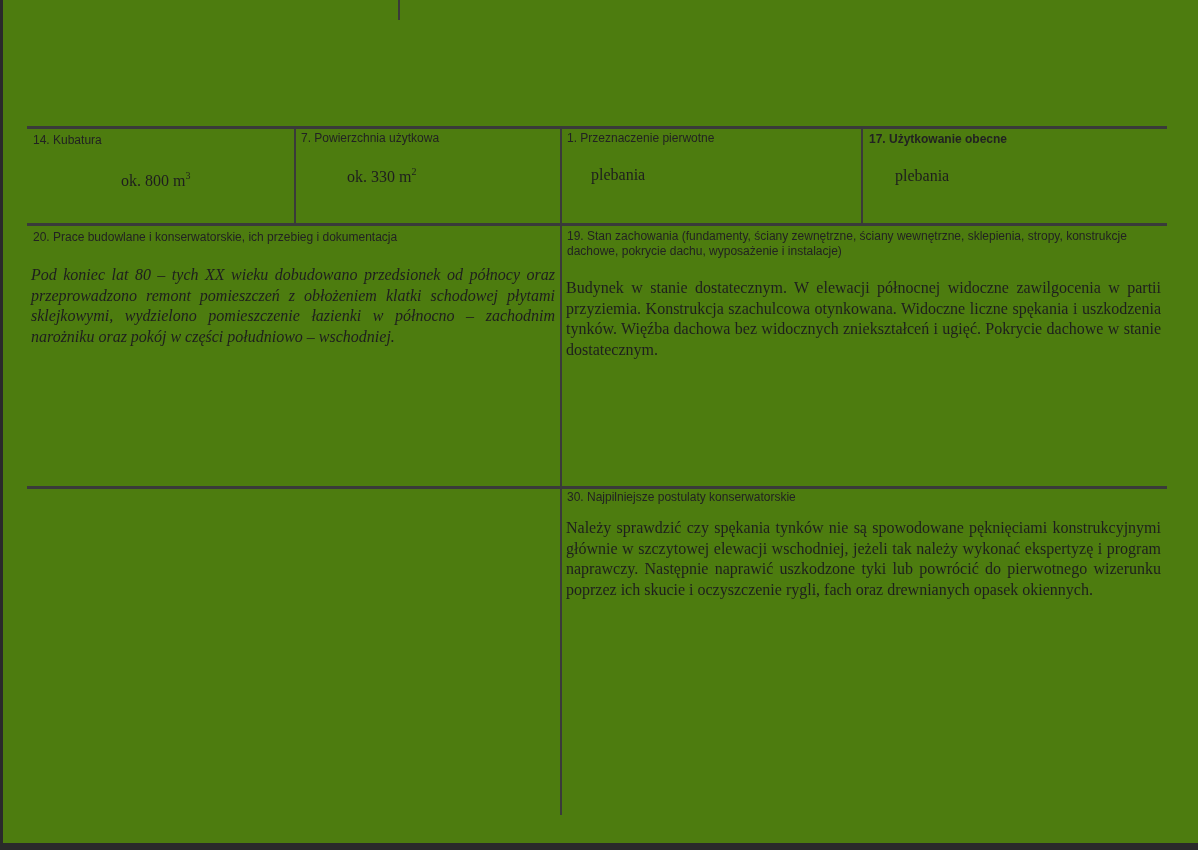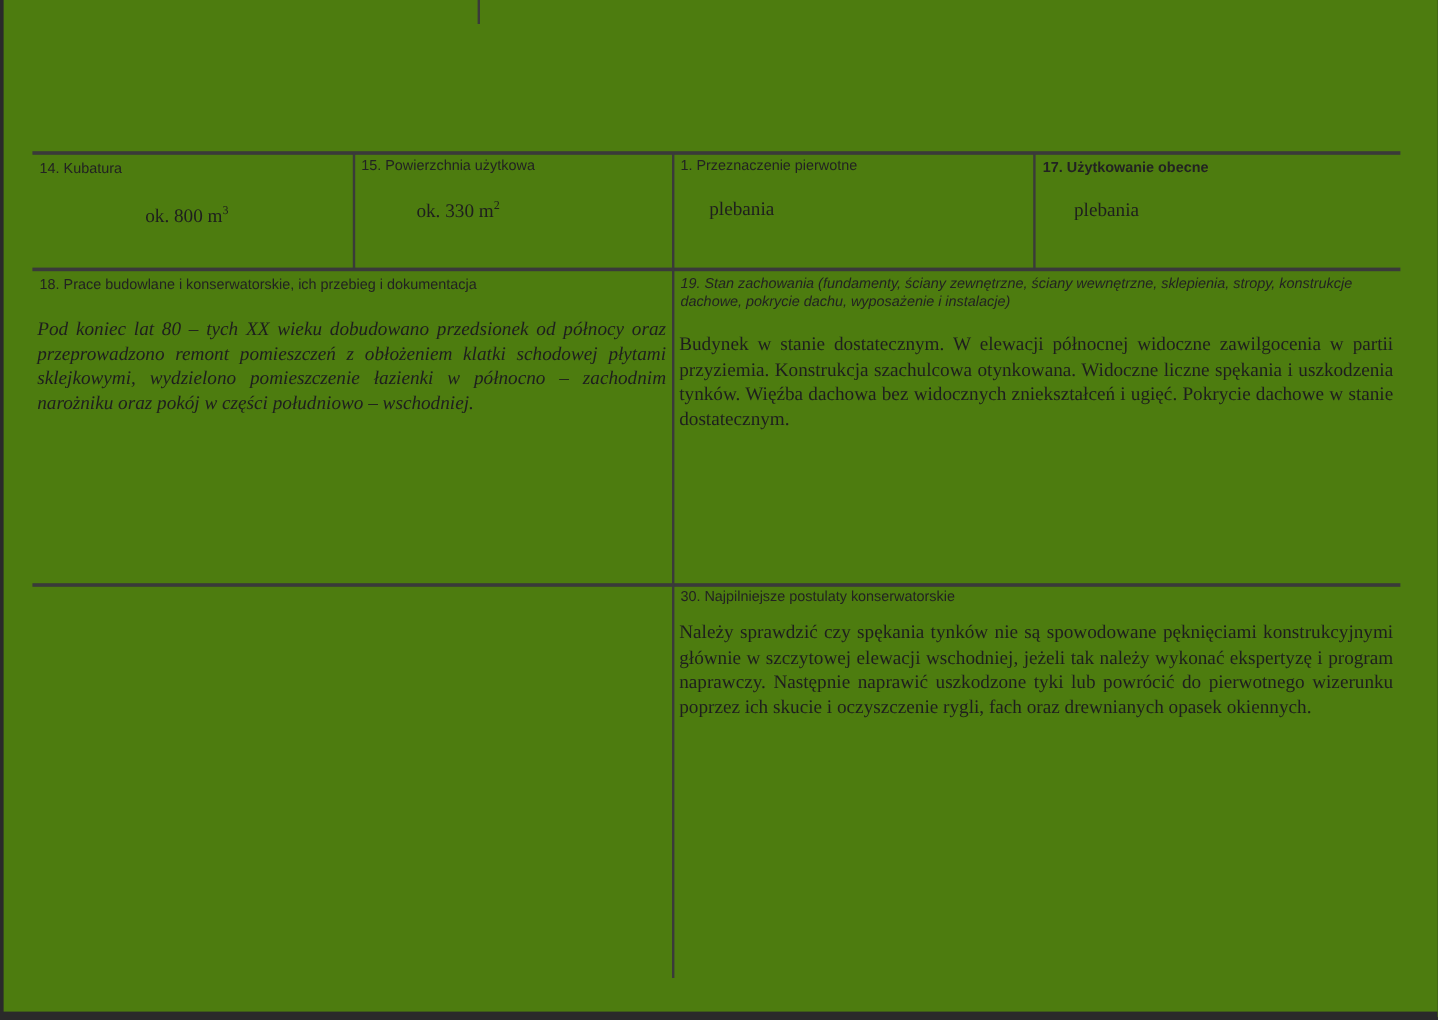--- a/index.html
+++ b/index.html
@@ -48,33 +48,33 @@
 
   <div class="vline" style="left:291px; top:127px; height:97px;"></div>
   <div class="vline" style="left:557px; top:127px; height:688px;"></div>
   <div class="vline" style="left:858px; top:127px; height:97px;"></div>
 
   <div class="label" style="left:30px; top:133px;">14.  Kubatura</div>
   <div class="value" style="left:118px; top:172px;">
     <span>ok. 800 m</span><sup>3</sup>
   </div>
 
-  <div class="label" style="left:298px; top:131px;">15.  Powierzchnia użytkowa</div>
+  <div class="label" style="left:298px; top:131px;">7.  Powierzchnia użytkowa</div>
   <div class="value" style="left:344px; top:168px;">
     <span>ok. 330 m</span><sup>2</sup>
   </div>
 
   <div class="label" style="left:564px; top:131px;">1. Przeznaczenie pierwotne</div>
   <div class="value" style="left:588px; top:166px;">plebania</div>
 
   <div class="label" style="left:866px; top:132px;font-weight:bold;">17. Użytkowanie obecne</div>
   <div class="value" style="left:892px; top:167px;">plebania</div>
 
-  <div class="label" style="left:30px; top:230px;">18. Prace budowlane i konserwatorskie, ich przebieg i dokumentacja</div>
+  <div class="label" style="left:30px; top:230px;">20. Prace budowlane i konserwatorskie, ich przebieg i dokumentacja</div>
   <div class="para" style="left:28px; top:265px; width:524px;font-style:italic;">Pod koniec lat 80 – tych XX wieku dobudowano przedsionek od północy oraz przeprowadzono remont pomieszczeń z obłożeniem klatki schodowej płytami sklejkowymi, wydzielono pomieszczenie łazienki w północno – zachodnim narożniku oraz pokój w części południowo – wschodniej.</div>
 
-  <div class="label" style="left:564px; top:229px; width:560px;font-style:italic;">19. Stan zachowania (fundamenty, ściany zewnętrzne, ściany wewnętrzne, sklepienia, stropy, konstrukcje dachowe, pokrycie dachu, wyposażenie i instalacje)</div>
+  <div class="label" style="left:564px; top:229px; width:560px;">19. Stan zachowania (fundamenty, ściany zewnętrzne, ściany wewnętrzne, sklepienia, stropy, konstrukcje dachowe, pokrycie dachu, wyposażenie i instalacje)</div>
   <div class="para" style="left:563px; top:278px; width:595px;">Budynek w stanie dostatecznym.  W elewacji północnej widoczne zawilgocenia w partii przyziemia. Konstrukcja szachulcowa otynkowana. Widoczne liczne spękania i uszkodzenia tynków.  Więźba dachowa bez widocznych zniekształceń i ugięć. Pokrycie dachowe w stanie dostatecznym.</div>
 
   <div class="label" style="left:564px; top:490px;">30.  Najpilniejsze postulaty konserwatorskie</div>
   <div class="para" style="left:563px; top:518px; width:595px;">Należy sprawdzić czy spękania tynków nie są spowodowane pęknięciami konstrukcyjnymi głównie w szczytowej elewacji wschodniej, jeżeli tak należy wykonać ekspertyzę i program naprawczy. Następnie naprawić uszkodzone tyki lub powrócić do pierwotnego wizerunku poprzez ich skucie i oczyszczenie rygli, fach oraz drewnianych opasek okiennych.</div>
 
 </div>
 
 </body></html>

